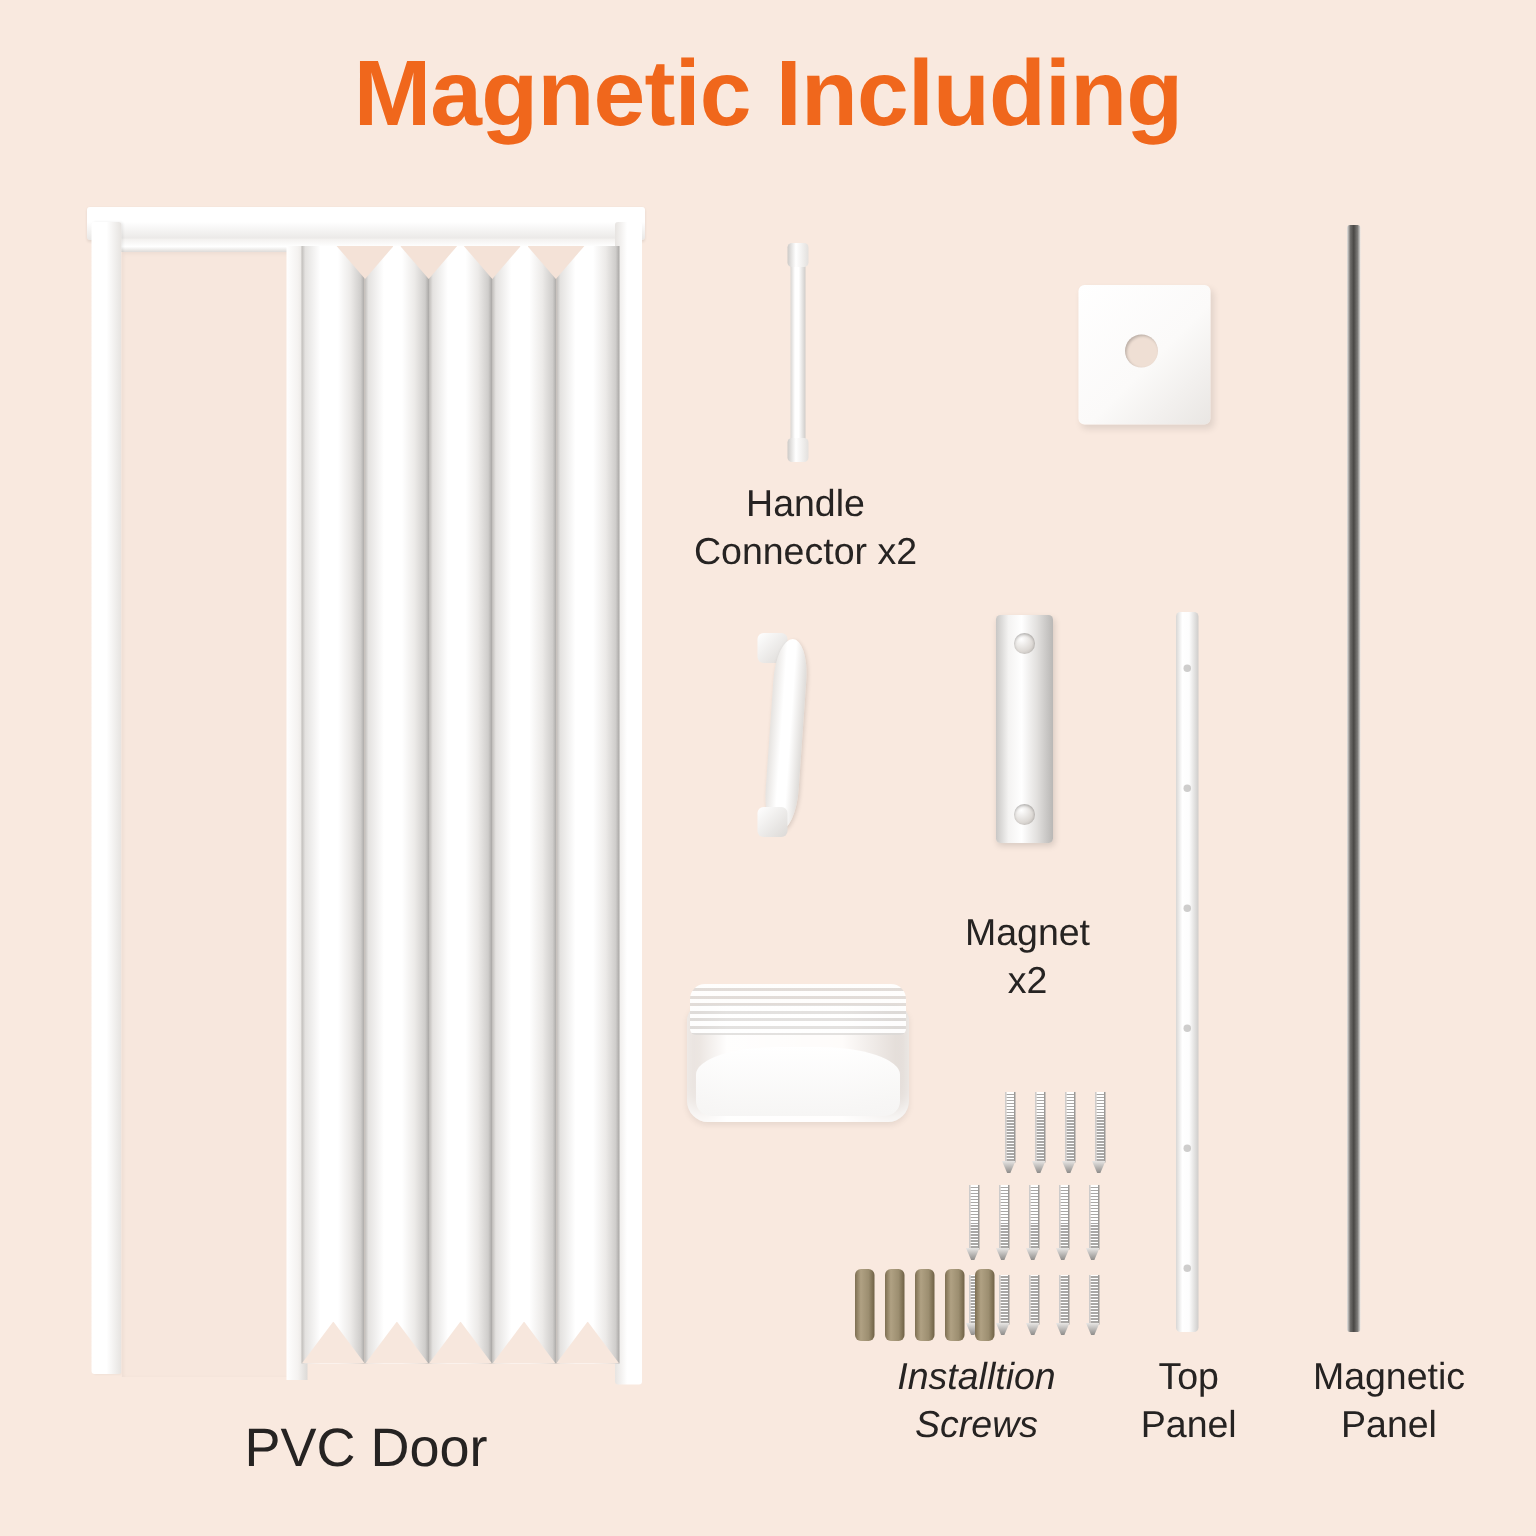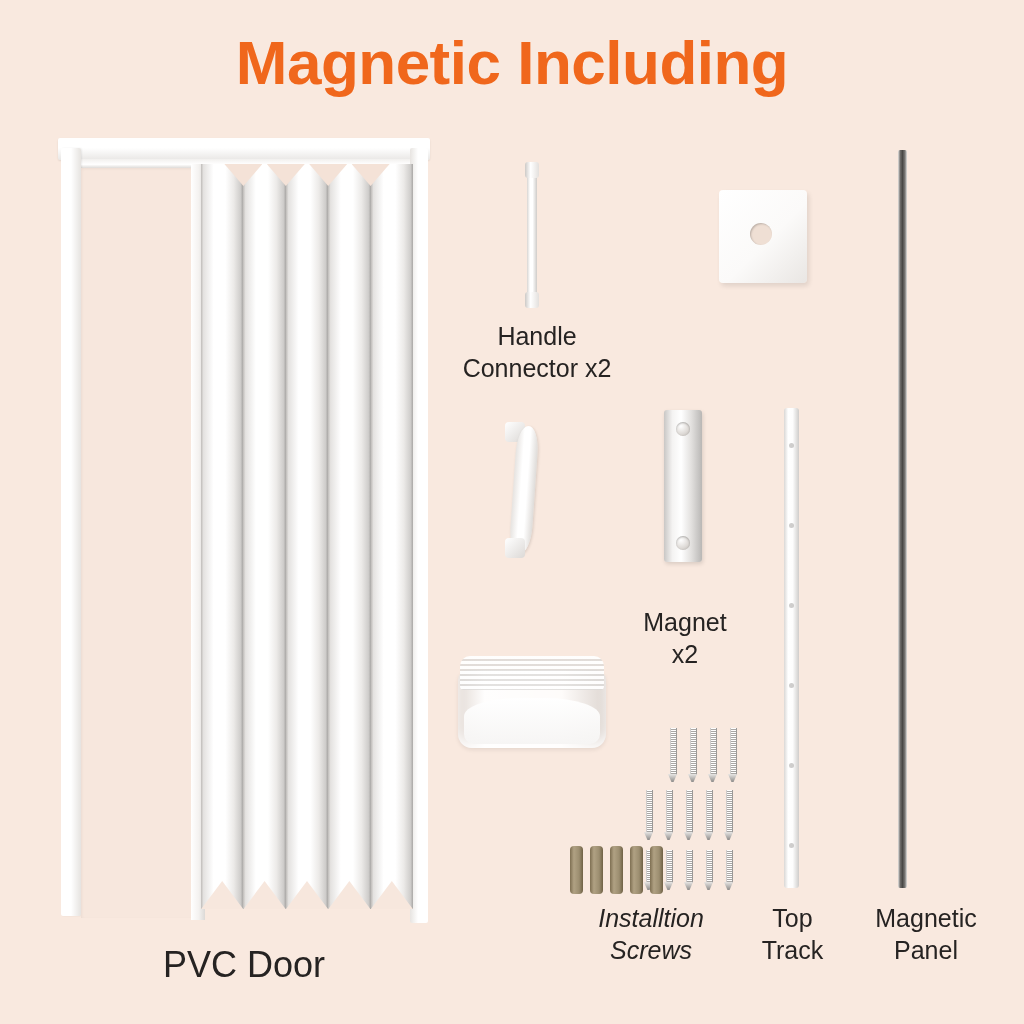--- a/index.html
+++ b/index.html
@@ -453,19 +453,19 @@
 
   <div class="part" id="top-track">
       <div class="dot" style="top: 35px;"></div>
       <div class="dot" style="top: 115px;"></div>
       <div class="dot" style="top: 195px;"></div>
       <div class="dot" style="top: 275px;"></div>
       <div class="dot" style="top: 355px;"></div>
       <div class="dot" style="top: 435px;"></div>
     </div>
   <div class="label" style="left:735px; top:902px; width:115px;">Top
-Track</div>
+Panel</div>
 
   <div class="part" id="magnetic-panel"></div>
   <div class="label" style="left:843px; top:902px; width:166px;">Magnetic
 Panel</div>
 
 </div>
 
 </body></html>

